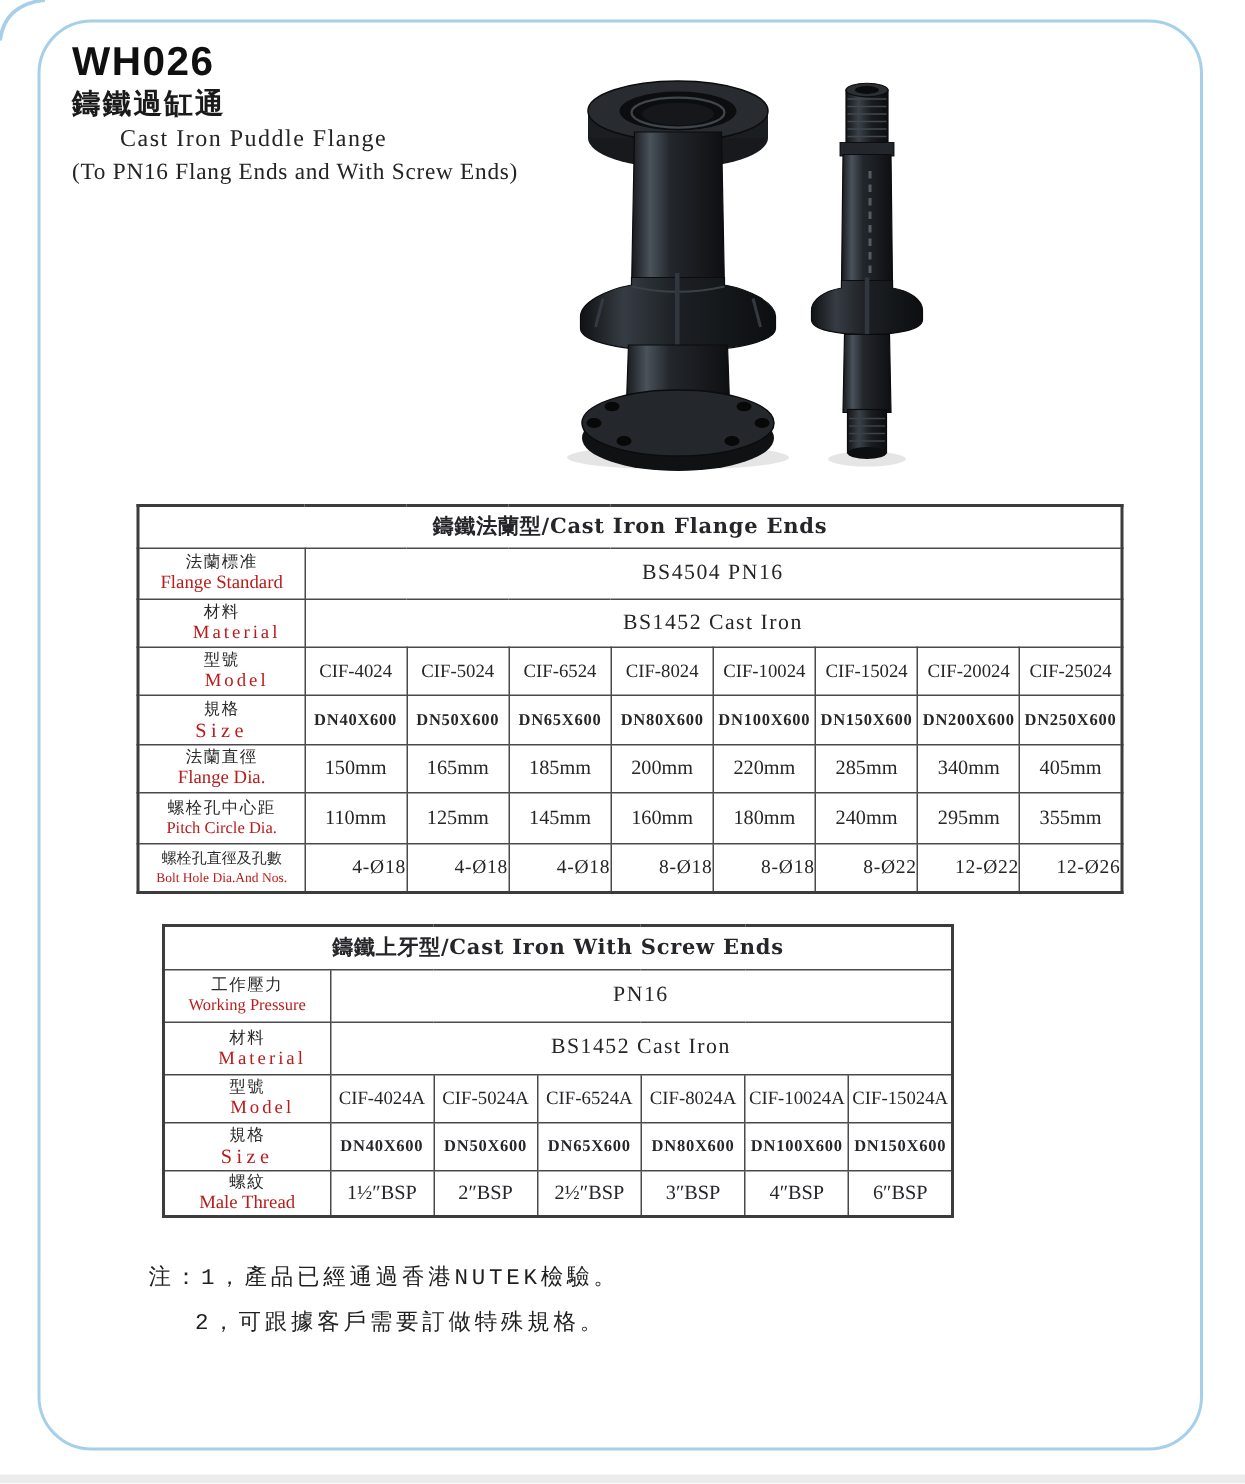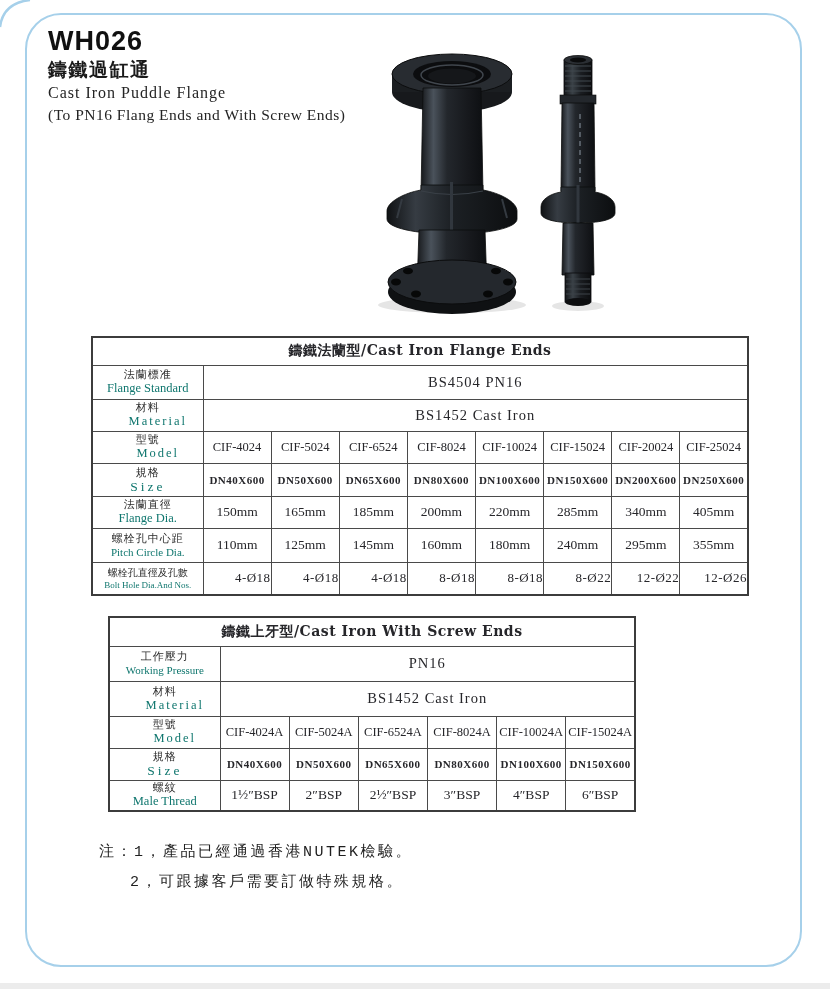--- a/index.html
+++ b/index.html
@@ -13,40 +13,40 @@
     border:2px solid #a6d0ea;border-radius:36px;box-sizing:border-box;
     pointer-events:none;
   }
   .corner-arc{position:absolute;left:0;top:0;}
   .page-edge{position:absolute;left:0;bottom:0;width:830px;height:6px;background:#ececec;}
 
   
   .header{position:absolute;left:48px;top:27px;}
   .code{font-family:"Liberation Sans",sans-serif;font-weight:bold;font-size:27px;letter-spacing:1px;color:#101010;line-height:28px;}
   .title-zh{font-family:"DejaVu Serif",serif;font-weight:bold;font-size:19px;letter-spacing:1.5px;color:#1a1a1a;margin-top:3px;line-height:22px;}
-  .title-en{font-family:"Liberation Serif",serif;font-size:16px;letter-spacing:1px;color:#242424;margin-top:3px;line-height:19px;}
+  .title-en{font-family:"Liberation Serif",serif;font-size:16px;letter-spacing:1px;color:#242424;margin-top:3px;line-height:19px;margin-left:32px;}
   .subtitle{font-family:"Liberation Serif",serif;font-size:15.5px;letter-spacing:0.5px;color:#242424;margin-top:3px;line-height:19px;}
 
   
   .photos{position:absolute;left:356px;top:42px;}
 
   
   table.spec{
     position:absolute;border-collapse:collapse;table-layout:fixed;background:#fff;
     border:2px solid #3c3c3c;
   }
   table.spec td{
     border:1px solid #4a4a4a;text-align:center;vertical-align:middle;padding:0;
     color:#26262a;overflow:hidden;
   }
   .t1{left:91px;top:336px;width:658px;}
   .t2{left:108px;top:616px;width:528px;}
   td.ttl{font-family:"DejaVu Serif",serif;font-size:14px;font-weight:bold;letter-spacing:0.5px;color:#1d1d1d;}
   .lbl .zh{font-family:"DejaVu Serif",serif;font-size:11px;line-height:13px;color:#2b2b2b;letter-spacing:1px;}
-  .lbl .en{font-family:"Liberation Serif",serif;font-size:12.5px;line-height:15px;color:#0f766e;}
+  .lbl .en{font-family:"Liberation Serif",serif;font-size:12.5px;line-height:15px;color:#b91c1c;}
   .lbl .en.ls{letter-spacing:2px;padding-left:20px;}
   .lbl .en.ls3{letter-spacing:3px;font-size:13.5px;}
   .lbl .zh.sm{font-size:10px;letter-spacing:0;}
   .lbl .en.sm{font-size:9px;line-height:12px;}
   .lbl .en.sm2{font-size:11px;line-height:14px;}
   td.span-val{font-family:"Liberation Serif",serif;font-size:14.5px;letter-spacing:1px;color:#1f1f1f;}
   tr.r-model td.val{font-family:"Liberation Serif",serif;font-size:12.5px;}
   tr.r-size td.val{font-family:"Liberation Serif",serif;font-size:11px;font-weight:600;letter-spacing:0.5px;}
   tr.r-dia td.val,tr.r-pitch td.val{font-family:"Liberation Serif",serif;font-size:13.5px;}
   tr.r-bolt td.val{font-family:"Liberation Serif",serif;font-size:13px;letter-spacing:0.5px;text-align:right;}

